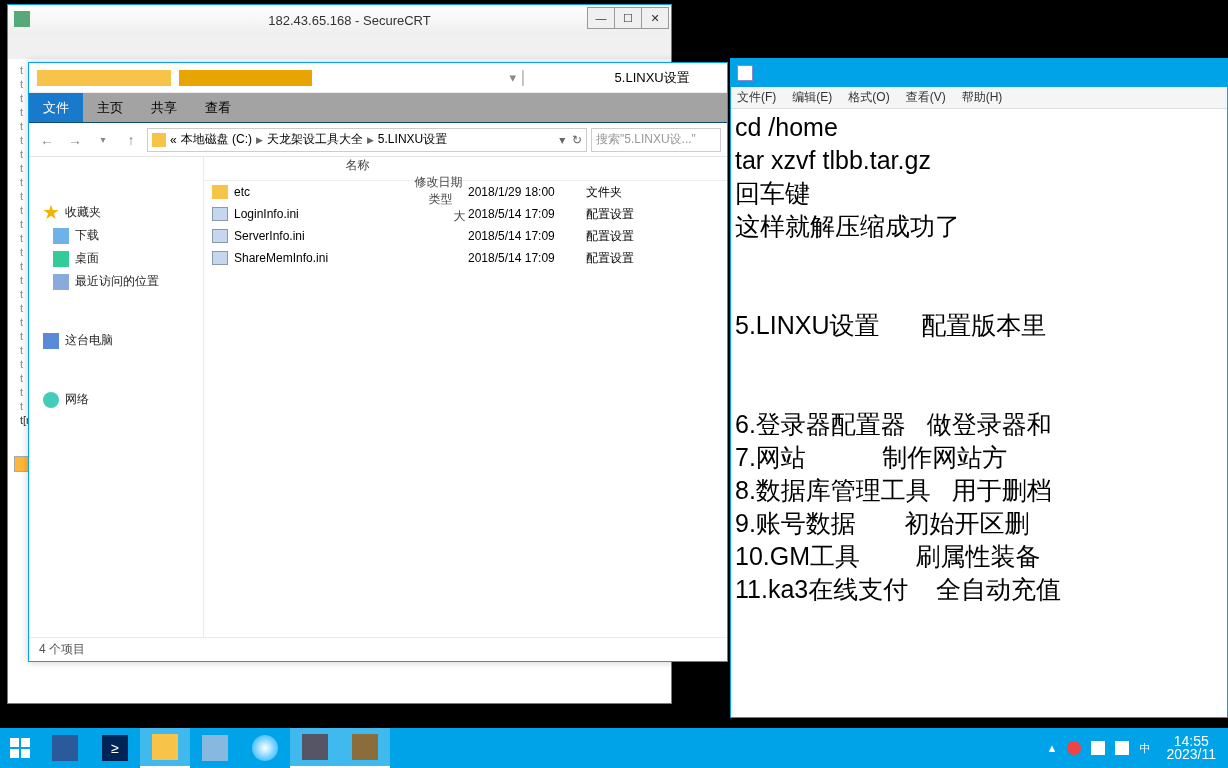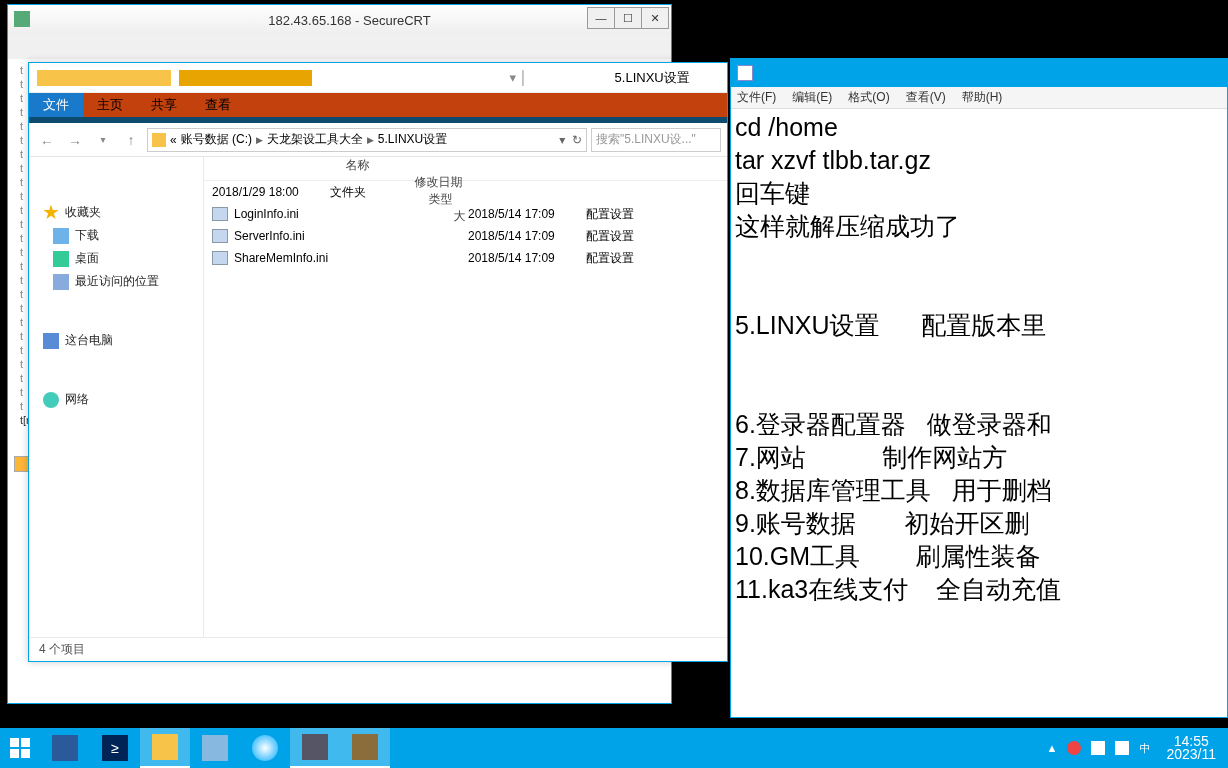--- a/index.html
+++ b/index.html
@@ -14,21 +14,21 @@
 .securecrt-menu { height: 24px; background: #f0f0f0; font-size: 12px; padding: 4px 8px; color: #333; }
 .terminal-bg { position: absolute; left: 12px; top: 58px; width: 12px; height: 600px; background: #fff; font-family: monospace; font-size: 11px; color: #888; line-height: 14px; overflow: hidden; }
 .terminal-bg div::before { content: "t"; }
 .secure-btm { position: absolute; left: 165px; bottom: 24px; height: 22px; width: 500px; background: #eee; border: 1px solid #ccc; font-size: 11px; color: #666; padding: 2px 6px; }
 
 
 .explorer-win { position: absolute; left: 28px; top: 62px; width: 700px; height: 600px; background: #fff; border: 1px solid #00a2e8; box-shadow: 0 0 8px rgba(0,0,0,.2); }
 .exp-title { height: 30px; background: #fff; display: flex; align-items: center; padding: 0 8px; font-size: 13px; border-bottom: 1px solid #eee; }
 .exp-title .fticon { width: 16px; height: 16px; background: #f7c349; margin-right: 6px; }
 .exp-title span { flex: 1; text-align: center; }
-.exp-ribbon { height: 30px; background: #c2410c; display: flex; align-items: center; font-size: 13px; border-bottom: 6px solid #0c4a6e; }
+.exp-ribbon { height: 30px; background: #a3a3a3; display: flex; align-items: center; font-size: 13px; border-bottom: 1px solid #0c4a6e; }
 .exp-ribbon .tab { padding: 0 14px; height: 100%; display: flex; align-items: center; }
 .exp-ribbon .tab.file { background: #1979ca; color: #fff; }
 .exp-nav { height: 34px; display: flex; align-items: center; padding: 4px 6px; gap: 4px; border-bottom: 1px solid #e5e5e5; }
 .nav-btn { width: 24px; height: 24px; display: flex; align-items: center; justify-content: center; color: #888; font-size: 14px; }
 .breadcrumb { flex: 1; height: 24px; border: 1px solid #ccc; display: flex; align-items: center; font-size: 12px; padding: 0 4px; gap: 4px; }
 .breadcrumb .sep { color: #666; font-size: 9px; }
 .breadcrumb .refresh { margin-left: auto; color: #666; }
 .search-box { width: 130px; height: 24px; border: 1px solid #ccc; font-size: 12px; color: #999; padding: 0 4px; display: flex; align-items: center; }
 .exp-body { display: flex; height: calc(100% - 94px - 24px); }
 .sidebar { width: 175px; border-right: 1px solid #eaeaea; padding: 8px 6px; font-size: 12px; overflow: hidden; }
@@ -136,21 +136,21 @@
     <div class="tab">查看</div>
   </div>
   <div class="exp-nav">
     <div class="nav-btn">←</div>
     <div class="nav-btn">→</div>
     <div class="nav-btn" style="font-size:10px">▾</div>
     <div class="nav-btn">↑</div>
     <div class="breadcrumb">
       <span class="fticon" style="width:14px;height:14px;background:#f7c349"></span>
       <span>«</span>
-      <span>账号数据 (C:)</span>
+      <span>本地磁盘 (C:)</span>
       <span class="sep">▶</span>
       <span>天龙架设工具大全</span>
       <span class="sep">▶</span>
       <span>5.LINXU设置</span>
       <span class="refresh" style="margin-left:auto">▾&nbsp;&nbsp;↻</span>
     </div>
     <div class="search-box">
       <span>搜索"5.LINXU设..."</span>
     </div>
   </div>
@@ -189,20 +189,21 @@
     </div>
     <div class="filepane">
       <div class="fp-head">
         <div class="col-name">名称</div>
         <div class="col-date">修改日期</div>
         <div class="col-type">类型</div>
         <div class="col-size">大</div>
       </div>
       <div id="rows">
           <div class="fp-row">
+            <div class="col-name"><span class="ficon"></span>etc</div>
             <div class="col-date">2018/1/29 18:00</div>
             <div class="col-type">文件夹</div>
           </div>
           <div class="fp-row">
             <div class="col-name"><span class="iicon"></span>LoginInfo.ini</div>
             <div class="col-date">2018/5/14 17:09</div>
             <div class="col-type">配置设置</div>
           </div>
           <div class="fp-row">
             <div class="col-name"><span class="iicon"></span>ServerInfo.ini</div>

